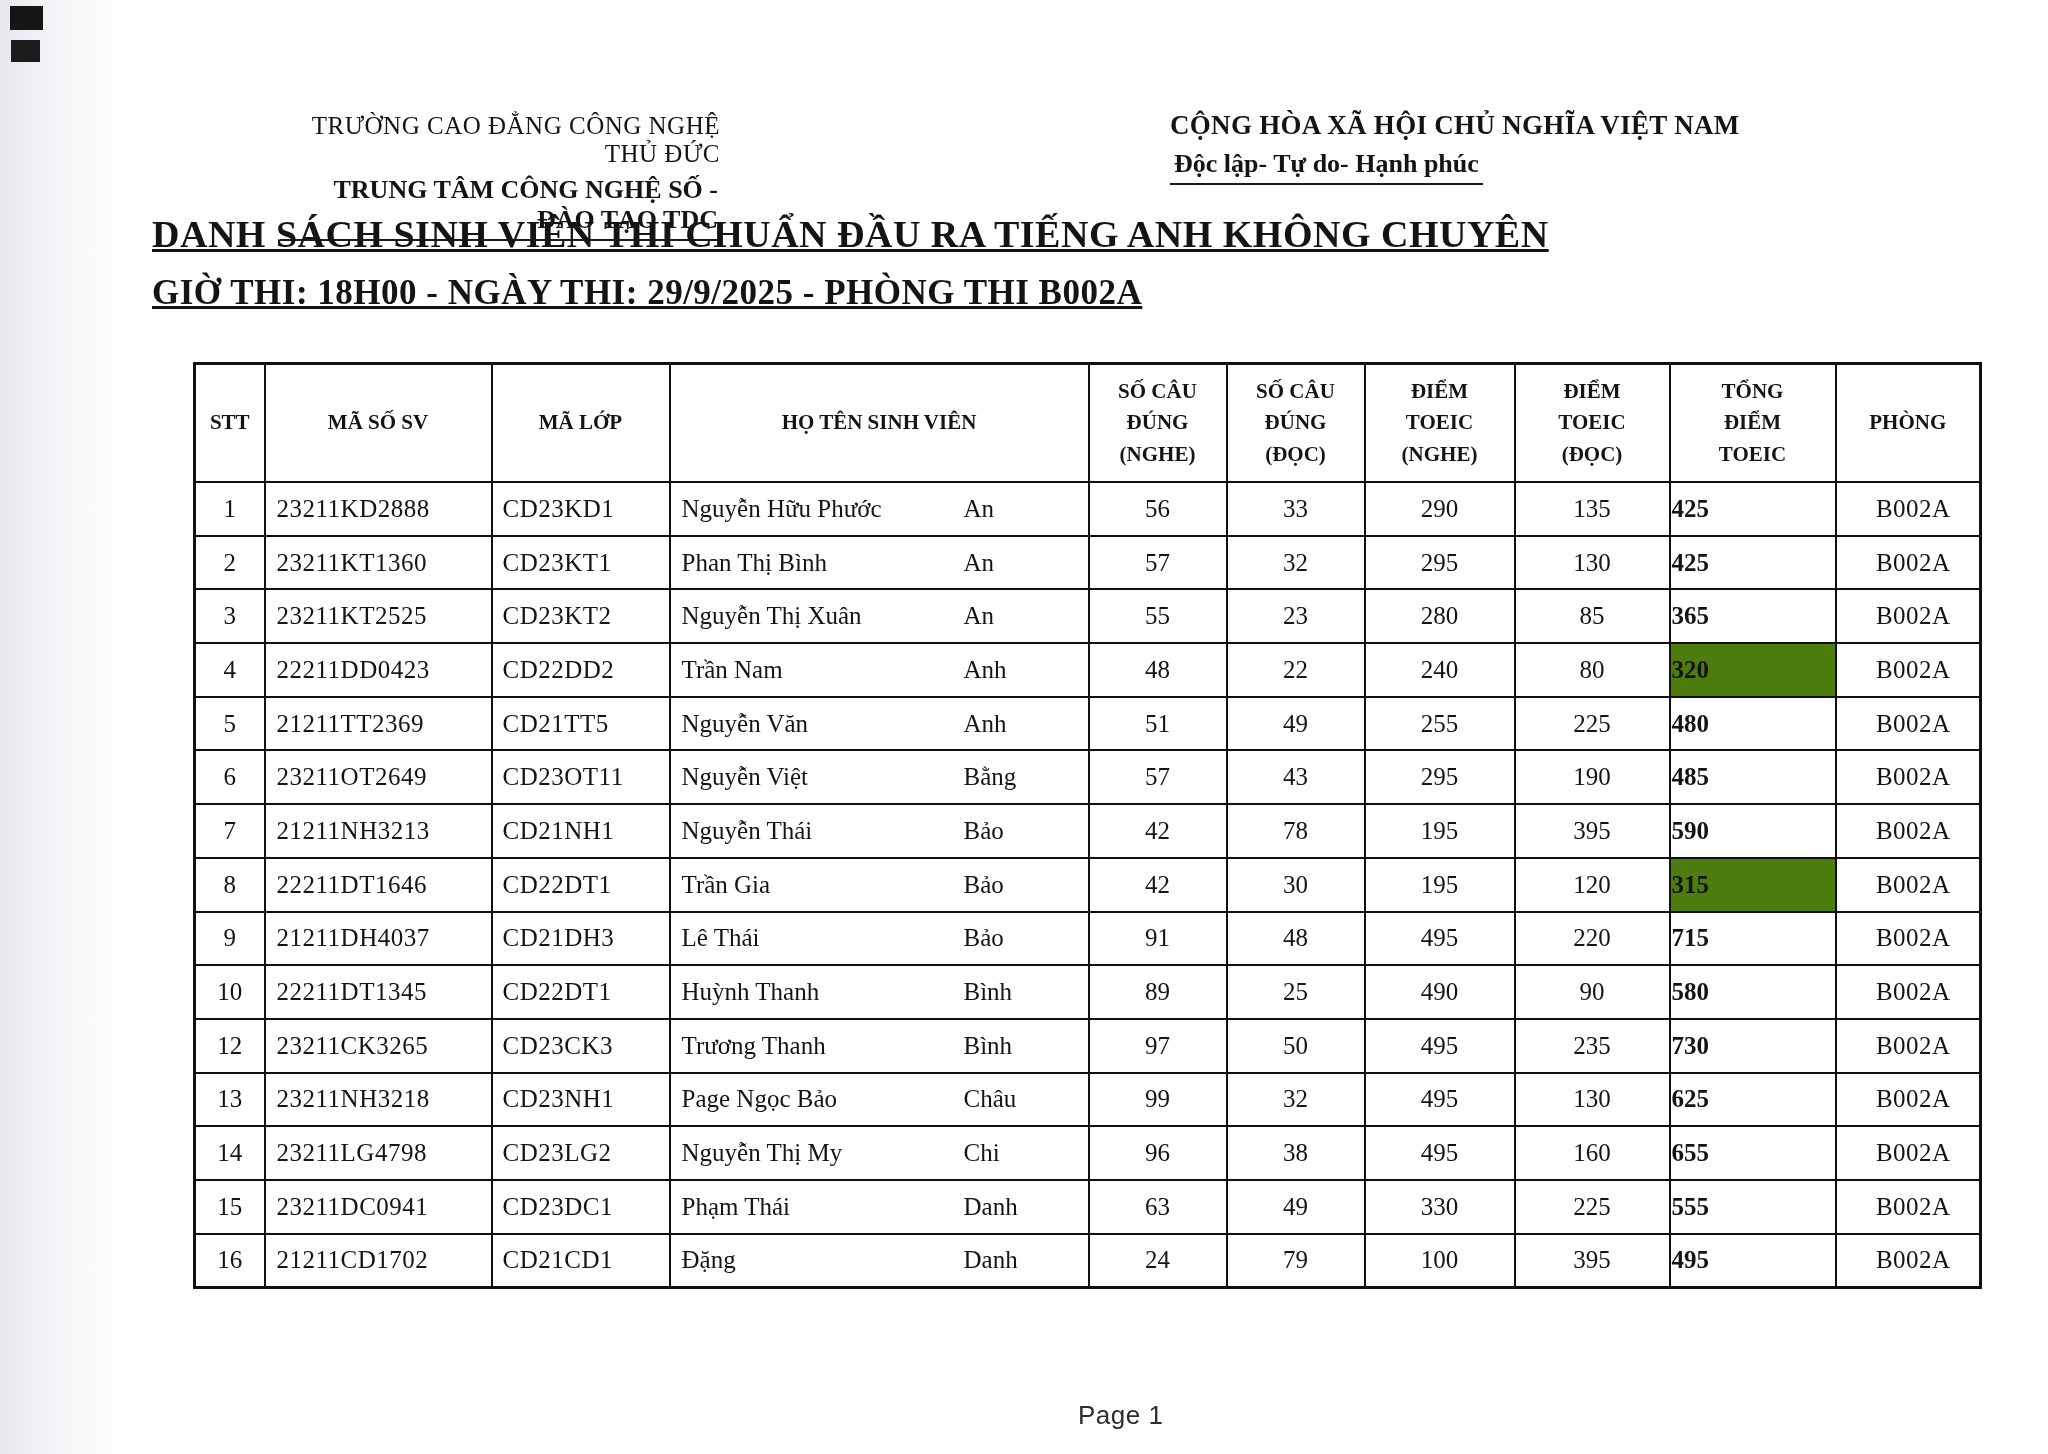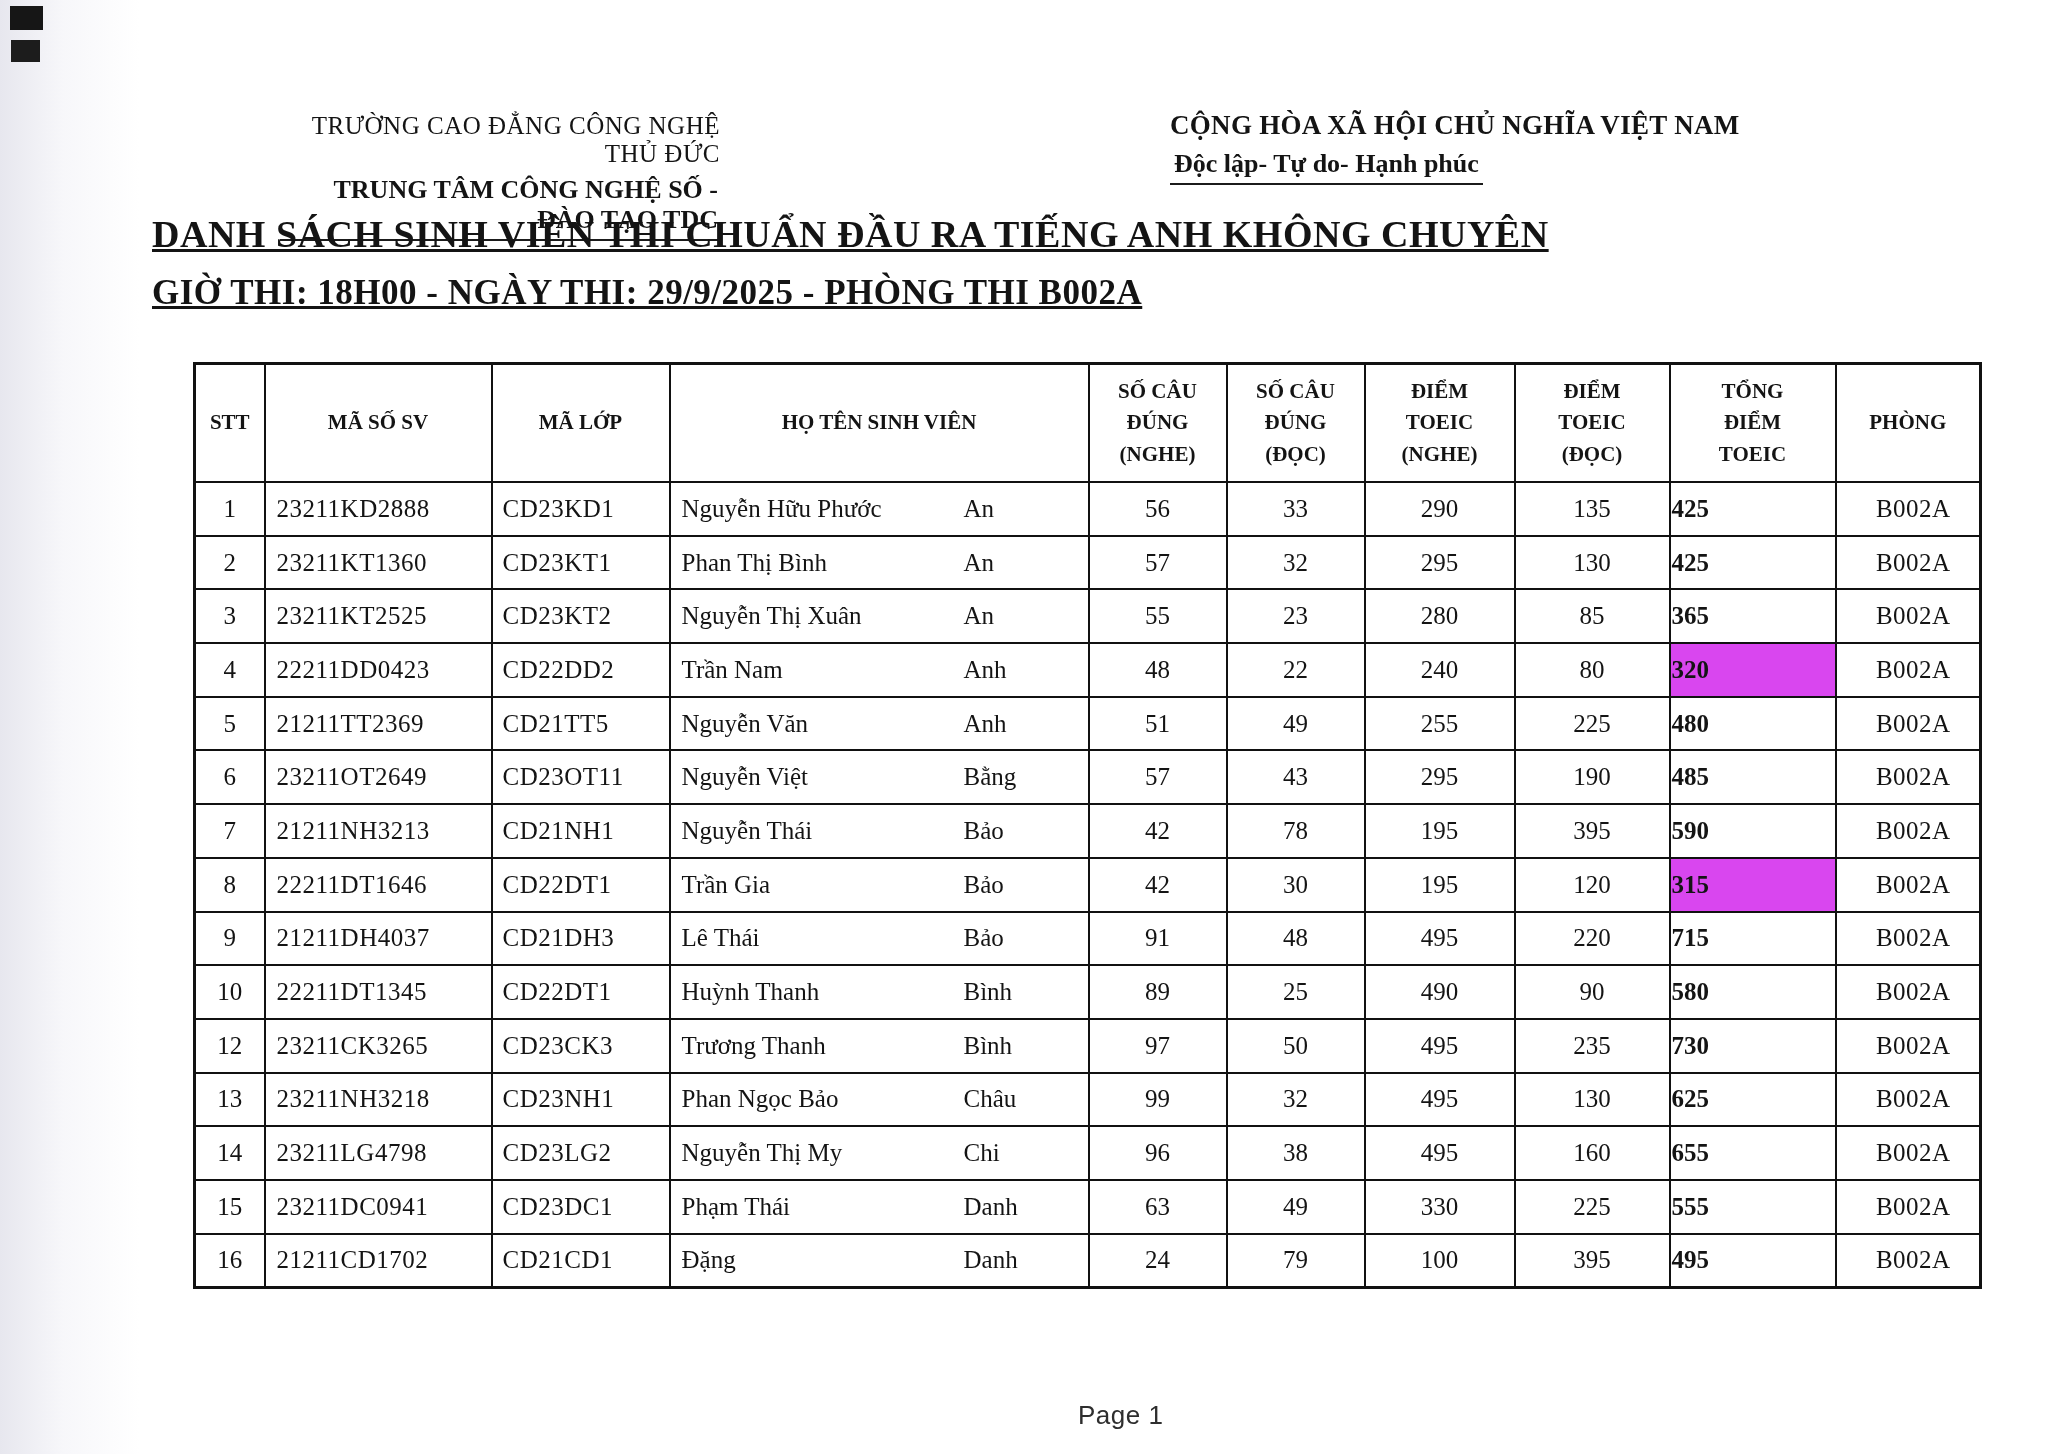--- a/index.html
+++ b/index.html
@@ -51,21 +51,21 @@
   td.c-stt{text-align:center;}
   td.c-id{text-align:left;padding-left:11px;letter-spacing:.5px;}
   td.c-class{text-align:left;padding-left:10px;letter-spacing:.5px;}
   td.c-name{padding:0 12px 0 11px;}
   td.c-name .nm{display:flex;align-items:center;}
   td.c-name .ho{flex:1 1 auto;white-space:nowrap;}
   td.c-name .ten{flex:0 0 112px;text-align:left;white-space:nowrap;margin-left:33px;}
   td.c-num{text-align:center;}
   td.c-total{font-weight:bold;}
   td.c-room{text-align:center;letter-spacing:.5px;padding-left:12px;}
-  td.hl{background:#d946ef;}
+  td.hl{background:#4d7c0f;}
 
   .page-footer{
     position:absolute;left:1078px;top:1400px;
     font-family:"Liberation Sans","DejaVu Sans",sans-serif;
     font-size:26px;color:#2e2e2e;letter-spacing:.5px;
   }
 </style>
 </head>
 <body>
 
@@ -312,21 +312,21 @@
         <td class="c-num">235</td>
         <td class="c-total">730</td>
         <td class="c-room">B002A</td>
       </tr>
       <tr>
         <td class="c-stt">13</td>
         <td class="c-id">23211NH3218</td>
         <td class="c-class">CD23NH1</td>
         <td class="c-name">
           <div class="nm">
-            <span class="ho">Phan Ngọc Bảo</span>
+            <span class="ho">Page Ngọc Bảo</span>
             <span class="ten">Châu</span>
           </div>
         </td>
         <td class="c-num">99</td>
         <td class="c-num">32</td>
         <td class="c-num">495</td>
         <td class="c-num">130</td>
         <td class="c-total">625</td>
         <td class="c-room">B002A</td>
       </tr>

